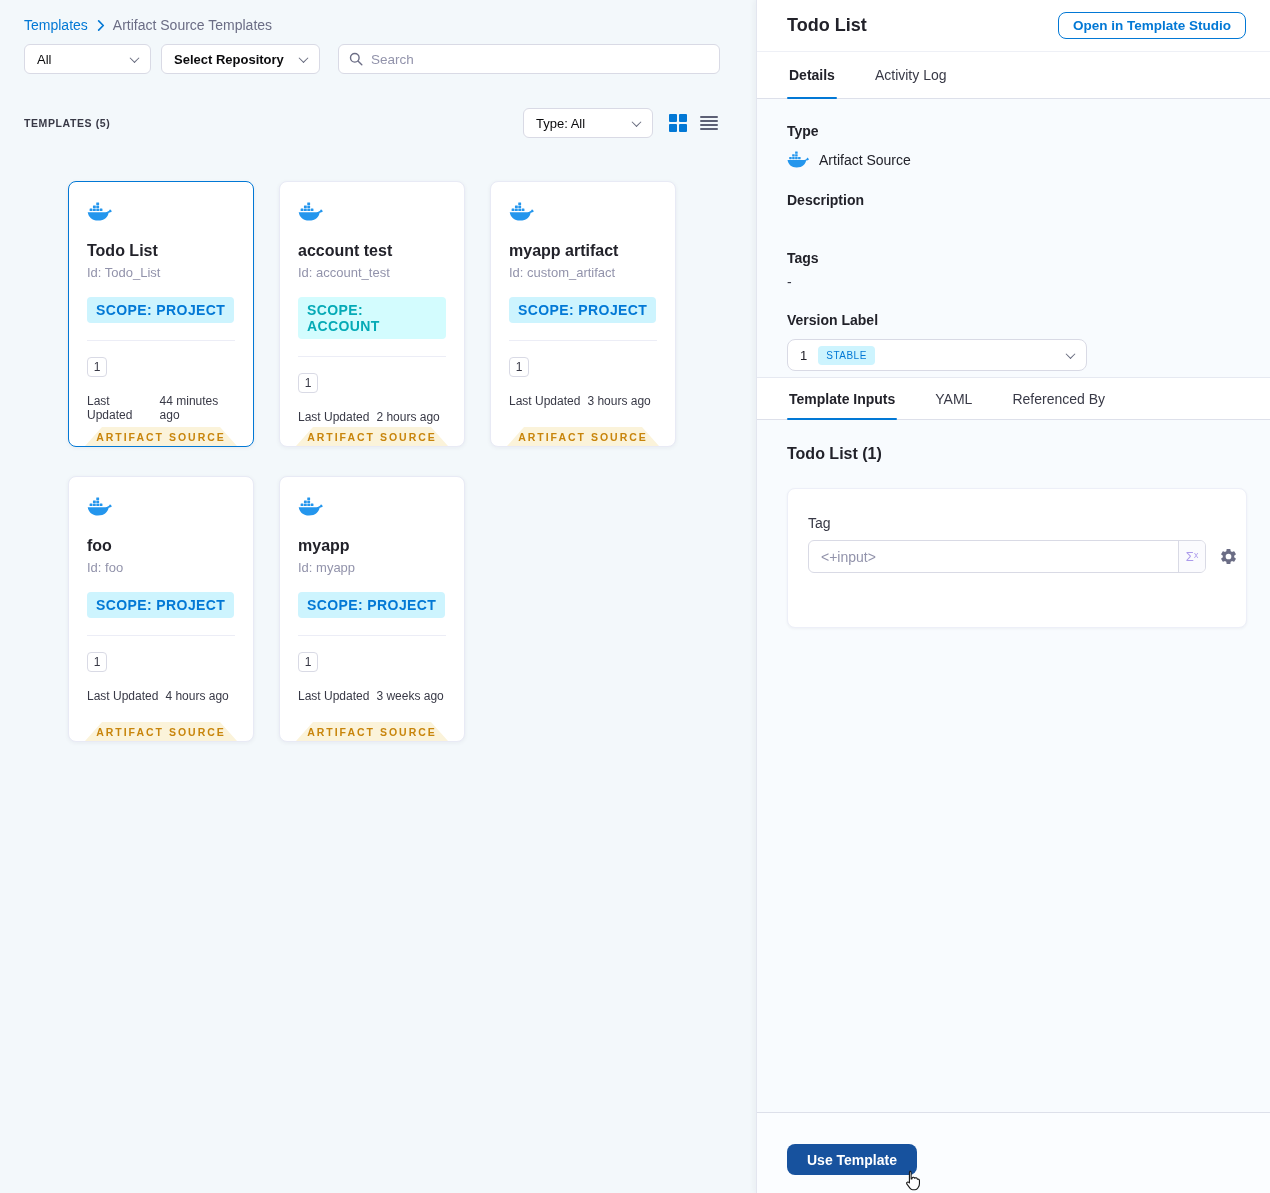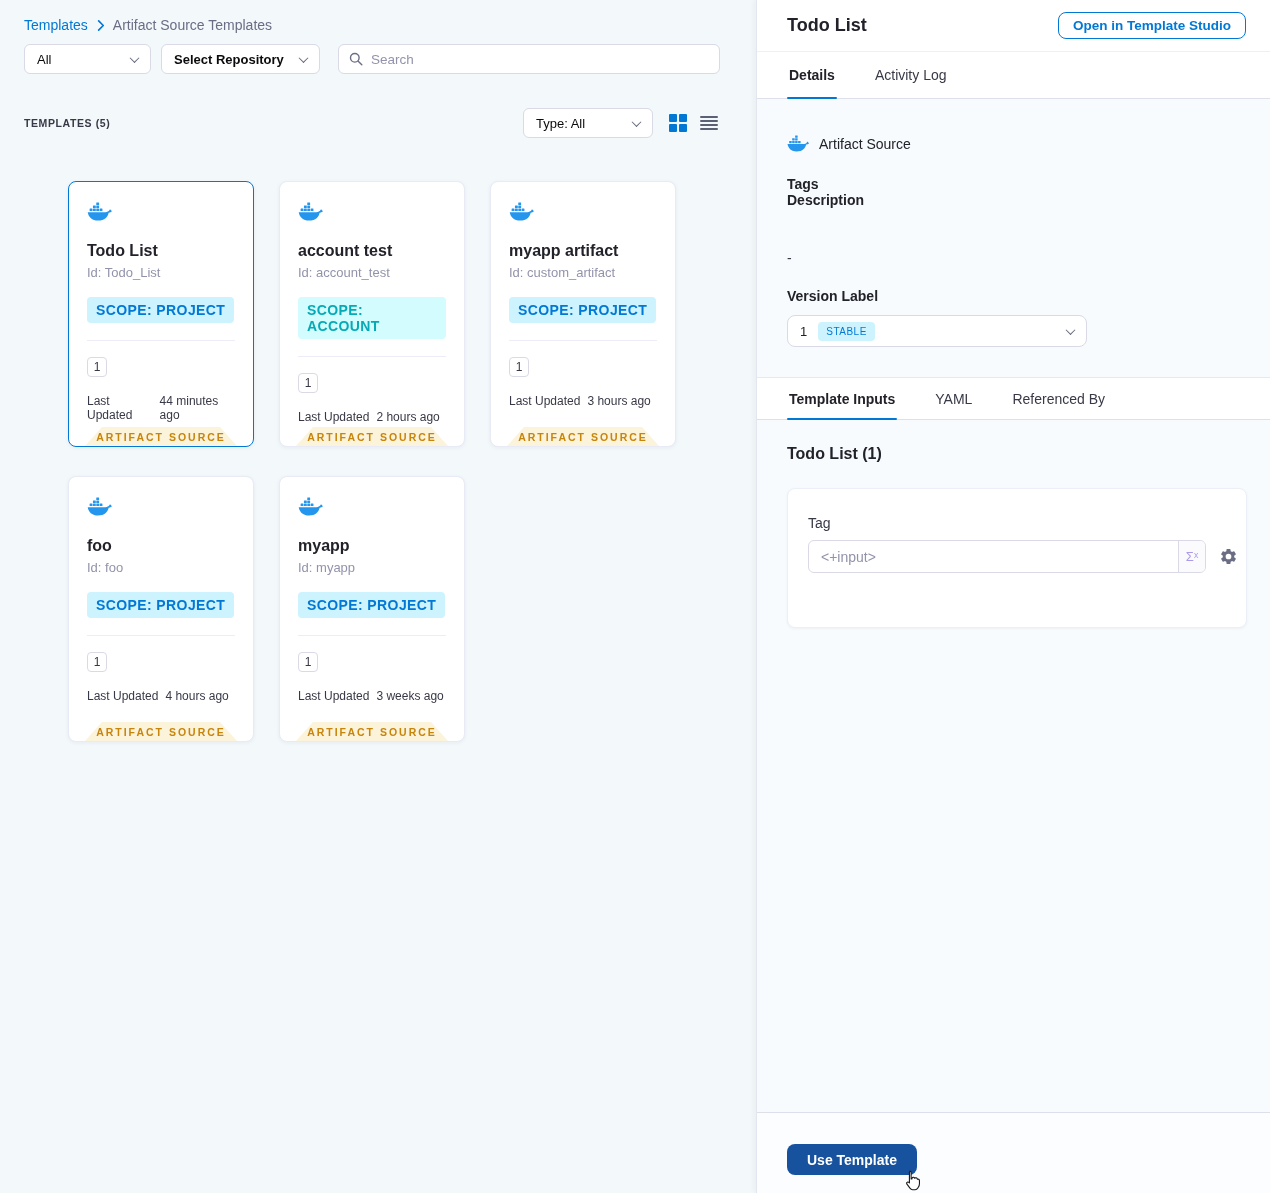--- a/index.html
+++ b/index.html
@@ -295,28 +295,29 @@
     <div class="drawer-title">Todo List</div>
     <button class="open-studio-btn">Open in Template Studio</button>
   </div>
 
   <div class="tab-bar">
     <div class="tab active">Details</div>
     <div class="tab">Activity Log</div>
   </div>
 
   <div class="details-body">
+    <div class="field-label">Type</div>
     <div class="type-row">
       <svg width="22" height="17">
           <use href="#docker"></use>
         </svg>
       <span>Artifact Source</span>
     </div>
+    <div class="field-label desc-label">Description</div>
     <div class="field-label">Tags</div>
-    <div class="field-label desc-label">Description</div>
     <div class="tags-value">-</div>
     <div class="field-label">Version Label</div>
     <div class="version-select">
       <span class="version-num">1</span>
       <span class="stable-badge">STABLE</span>
       <span class="chev"></span>
     </div>
   </div>
 
   <div class="tab-bar inner-tab-bar">

